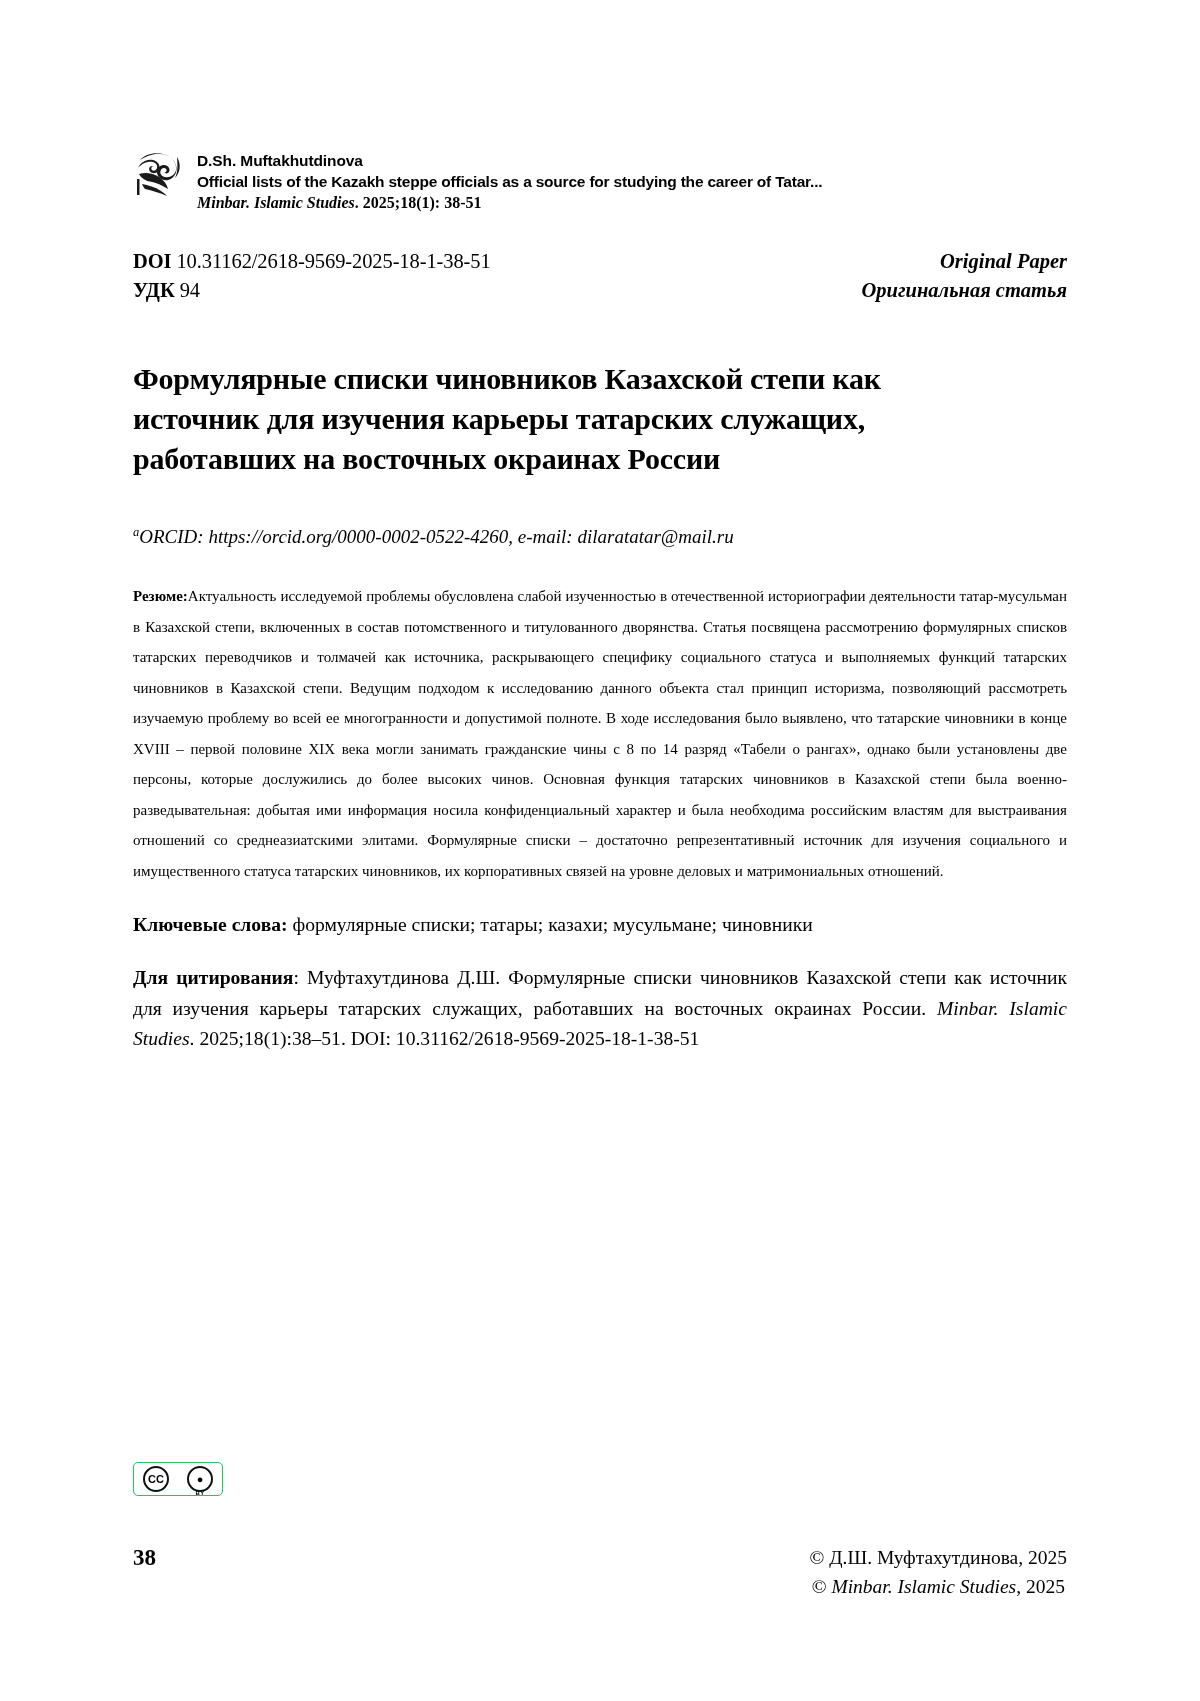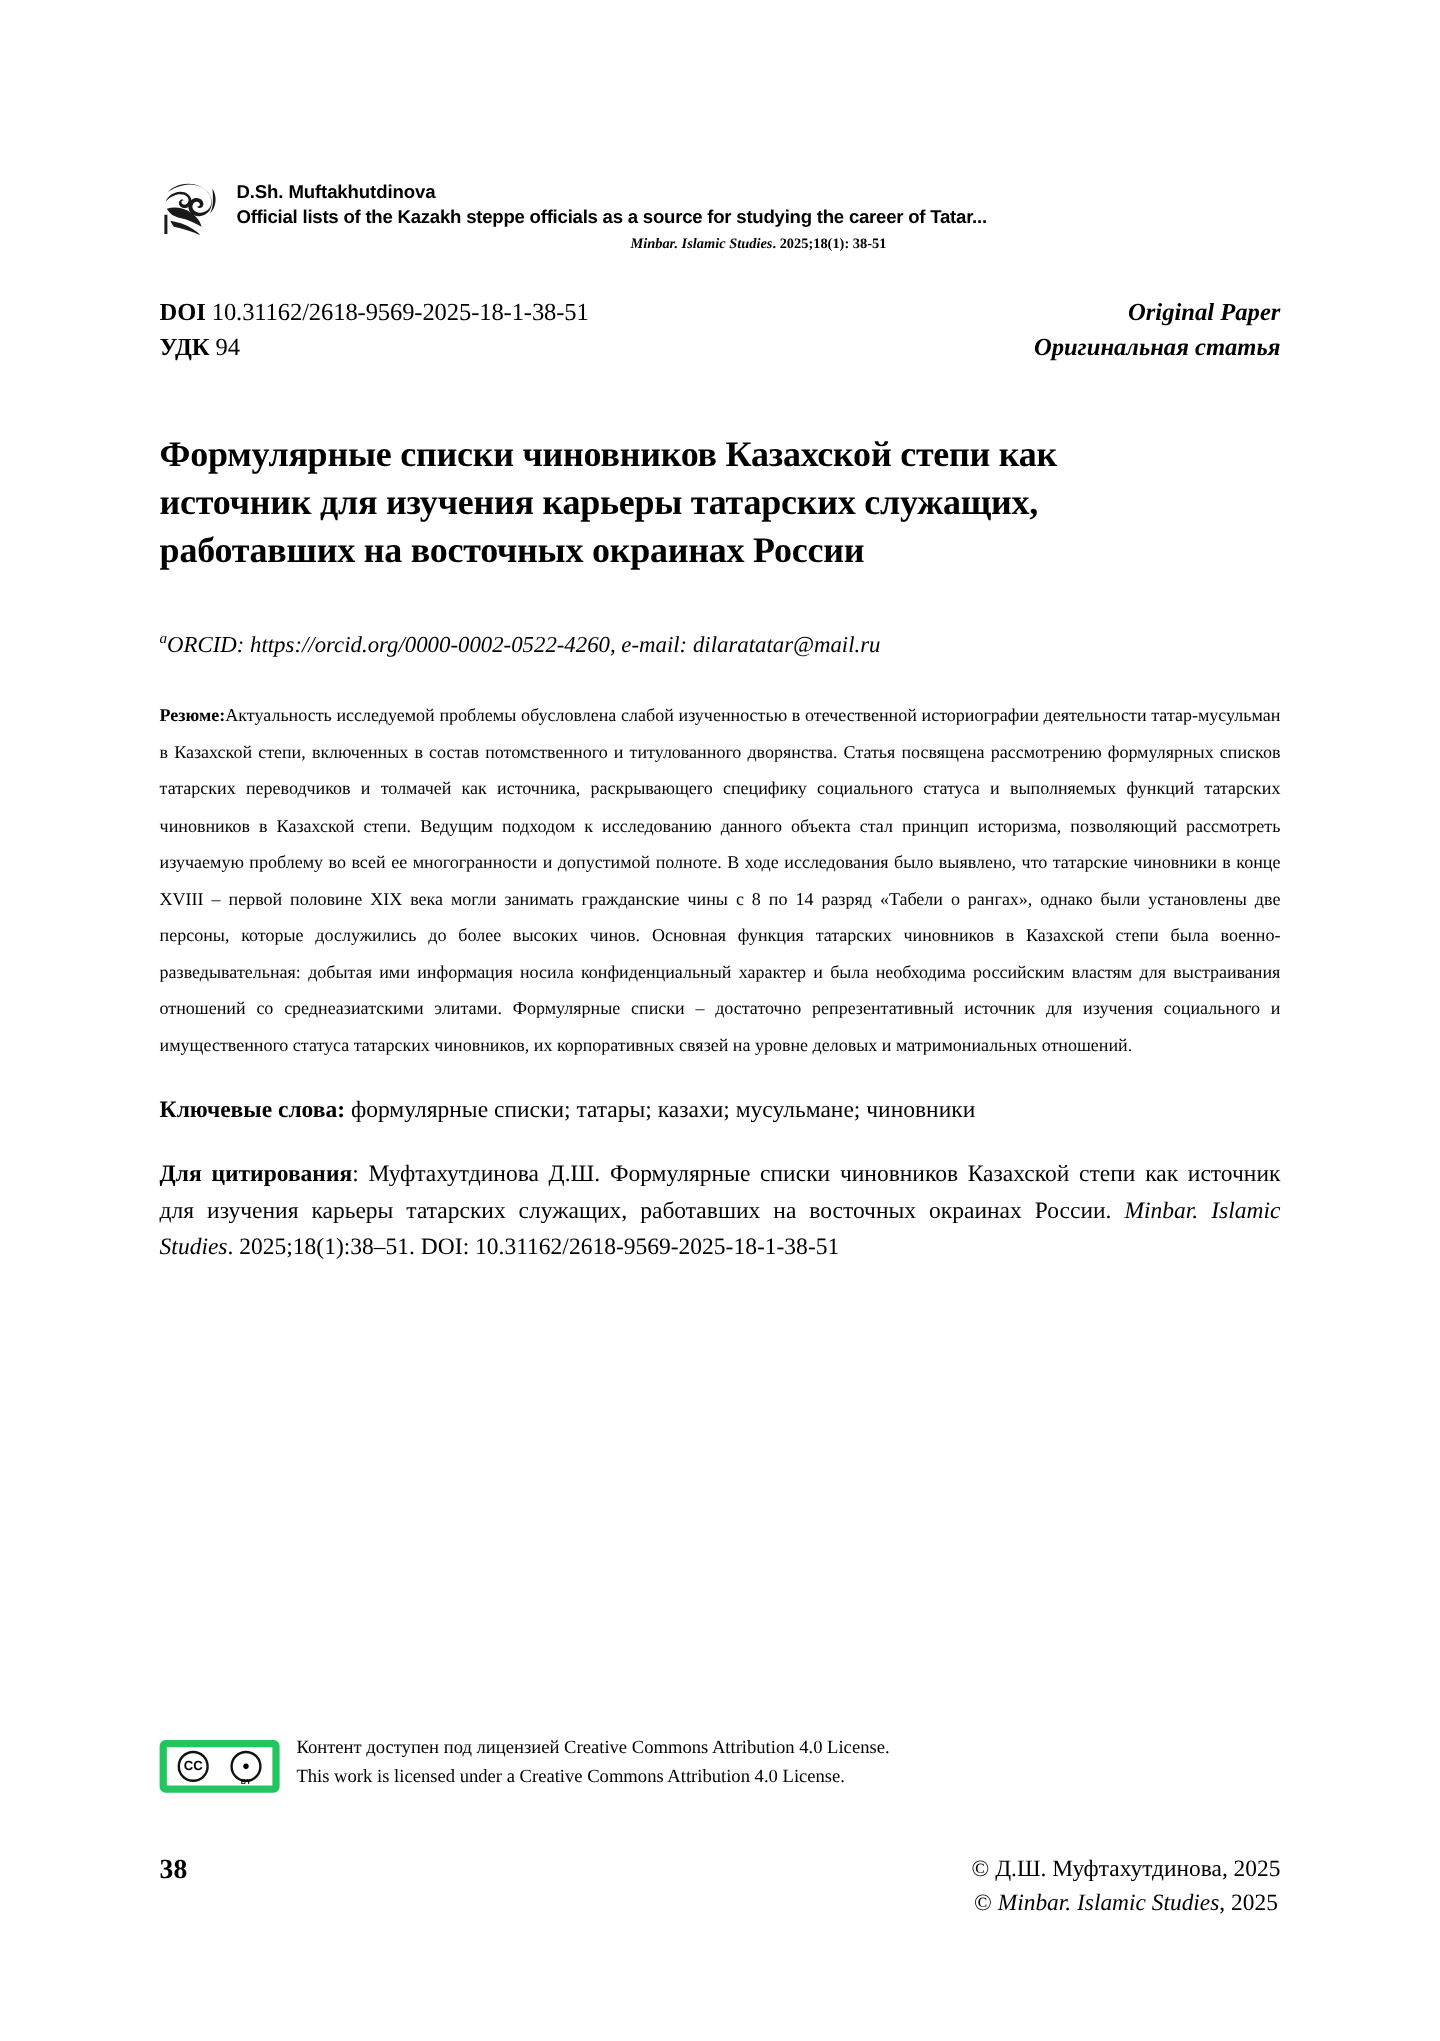--- a/index.html
+++ b/index.html
@@ -54,25 +54,24 @@
   }
   .runhead-line2 {
     font-family: "Liberation Sans", sans-serif;
     font-weight: bold;
     font-size: 15.5px;
     line-height: 21px;
     letter-spacing: -0.2px;
   }
   .runhead-line3 {
     font-family: "Liberation Serif", serif;
-    font-size: 12px;
+    font-size: 16px;
     line-height: 22px;
     font-style: italic;
     font-weight: bold;
-    text-align: center;
   }
   .runhead-line3 .plain { font-style: normal; font-weight: bold; }
 
   
   .doi-block {
     margin-top: 33px;
     display: flex;
     justify-content: space-between;
     align-items: flex-start;
   }
@@ -155,27 +154,27 @@
     left: 133px;
     top: 1445px;
     width: 934px;
     display: flex;
     align-items: flex-start;
     gap: 14px;
   }
   .cc-badge {
     width: 88px;
     height: 32px;
-    border: 6px solid #22c55e;
+    border: 1px solid #22c55e;
     border-radius: 5px;
     display: flex;
     overflow: hidden;
     background: #fff;
     flex: 0 0 88px;
-    margin-top: 5px;
+    margin-top: 17px;
   }
   .cc-cell {
     flex: 1 1 50%;
     display: flex;
     align-items: center;
     justify-content: center;
     position: relative;
   }
   .cc-circle {
     width: 22px; height: 22px;
@@ -281,24 +280,20 @@
   <div class="license">
     <div class="cc-badge">
       <div class="cc-cell">
         <div class="cc-circle">CC</div>
       </div>
       <div class="cc-cell">
         <div class="cc-circle">●</div>
         <div class="cc-by-label">BY</div>
       </div>
     </div>
-    <div class="license-text">
-      <div>Контент доступен под лицензией Creative Commons Attribution 4.0 License.</div>
-      <div>This work is licensed under a Creative Commons Attribution 4.0 License.</div>
-    </div>
   </div>
 
   <div class="footer">
     <div class="folio">38</div>
     <div class="copyright">
       <div>© Д.Ш. Муфтахутдинова, 2025</div>
       <div><span>© </span><i>Minbar. Islamic Studies</i><span>, 2025</span></div>
     </div>
   </div>
 

